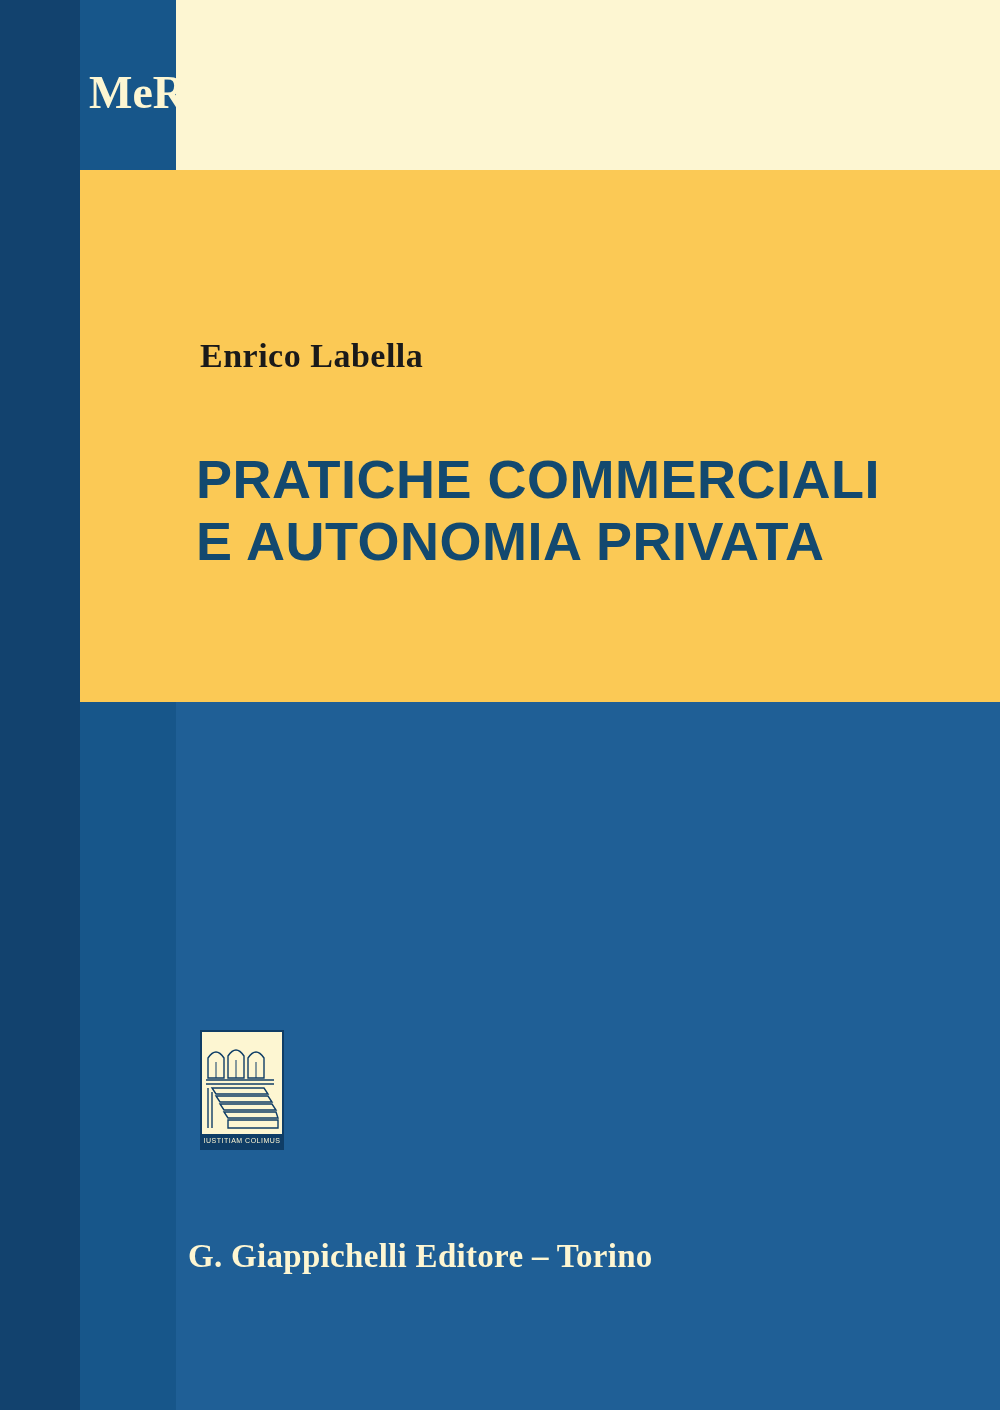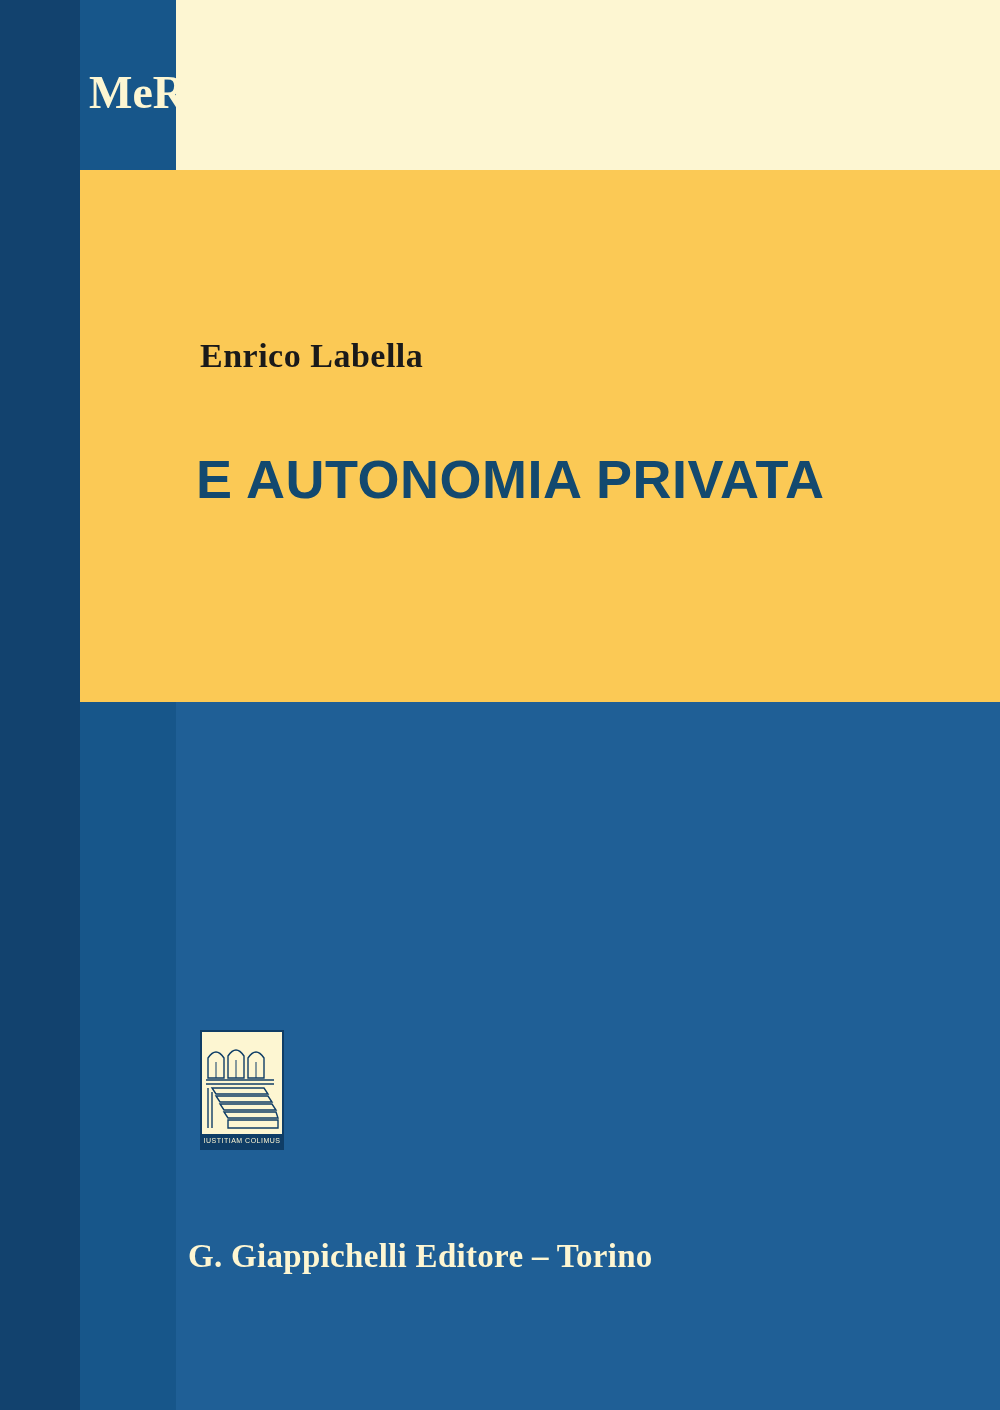--- a/index.html
+++ b/index.html
@@ -162,20 +162,21 @@
   <div class="header-logo">
     <span>MeR</span>
   </div>
 
 
   <div class="title-block"></div>
 
   <div class="author">Enrico Labella</div>
 
   <div class="title">
+    <span class="line">PRATICHE COMMERCIALI</span>
     <span class="line">E AUTONOMIA PRIVATA</span>
   </div>
 
   <div class="emblem">
     <svg width="80" height="116" viewBox="0 0 80 116">
       <rect x="0" y="0" width="80" height="116" fill="#fdf6d2"></rect>
       <g stroke="#0f3d66" stroke-width="1.4" fill="none">
         <path d="M6 26 Q14 14 22 26 L22 46 L6 46 Z"></path>
         <path d="M26 24 Q34 12 42 24 L42 46 L26 46 Z"></path>
         <path d="M46 26 Q54 14 62 26 L62 46 L46 46 Z"></path>

